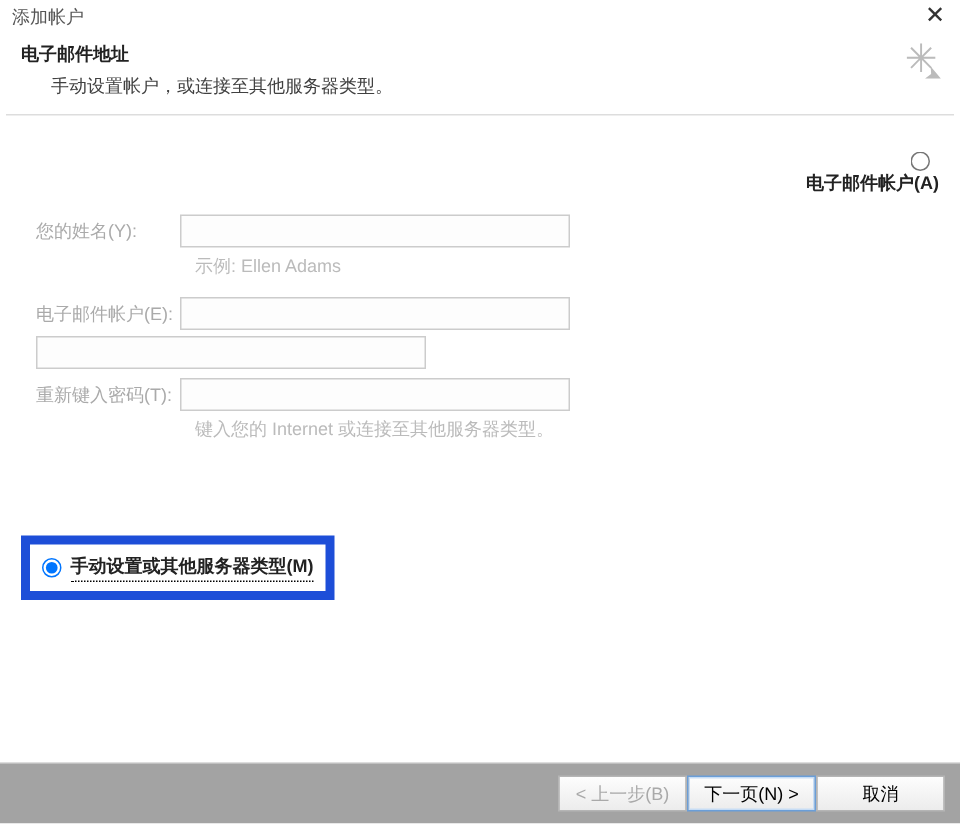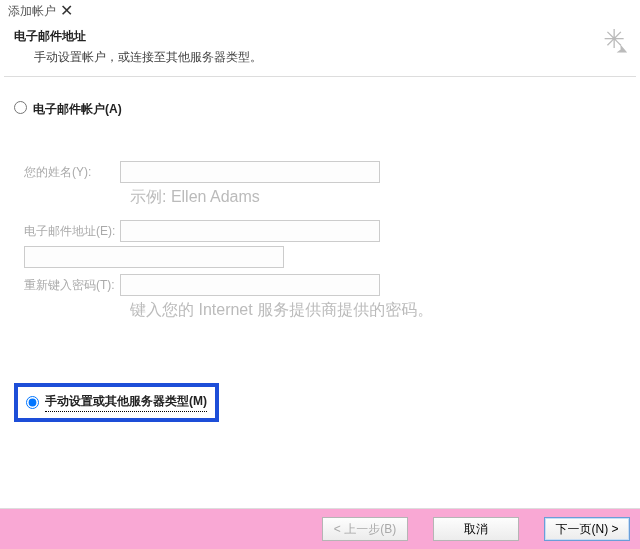--- a/index.html
+++ b/index.html
@@ -9,20 +9,21 @@
     height: 549px;
     font-family: "Microsoft YaHei", "SimSun", Arial, sans-serif;
     font-size: 12px;
     color: #333;
     background: #fff;
     position: relative;
     overflow: hidden;
   }
   .titlebar {
     display: flex;
+    justify-content: space-between;
     align-items: center;
     padding: 2px 6px 2px 8px;
     height: 22px;
   }
   .titlebar .title { color: #555; }
   .close-x {
     font-family: Arial, sans-serif;
     font-size: 16px;
     line-height: 16px;
     cursor: default;
@@ -48,21 +49,21 @@
     display: block;
     position: absolute;
     right: -4px;
     bottom: -10px;
     font-size: 14px;
     color: #bbb;
     transform: rotate(25deg);
   }
   .hr { border-top: 1px solid #ddd; margin: 0 4px; }
   .content { padding: 18px 14px 0 14px; }
-  .radio-row { margin: 6px 0 43px 0; display: flex; align-items: flex-start; }
+  .radio-row { margin: 6px 0 12px 0; display: flex; align-items: flex-end; flex-direction: column; }
   .radio-row input[type=radio] { margin: 0 6px 0 0; }
   .radio-row label { font-weight: bold; color: #222; }
   .form-grid {
     margin-left: 10px;
     color: #999;
   }
   .form-row {
     display: flex;
     align-items: center;
     margin-bottom: 4px;
@@ -78,45 +79,45 @@
     height: 22px;
     border: 1px solid #ccc;
     background: #fff;
     padding: 0 4px;
     font-size: 12px;
   }
   .form-row input:disabled { background: #fdfdfd; color: #999; }
   .hint-row {
     margin: 2px 0 12px 106px;
     color: #bbb;
-    font-size: 16px;
+    font-size: 12px;
   }
   .radio-manual-wrap {
     margin-top: 50px;
     padding: 6px 8px;
-    border: 4px solid #1d4ed8;
+    border: 6px solid #1d4ed8;
     display: inline-flex;
     align-items: center;
   }
   .radio-manual-wrap input[type=radio] { margin: 0 6px 0 0; }
   .radio-manual-wrap label {
     font-weight: bold;
     color: #222;
     border-bottom: 1px dotted #000;
     padding-bottom: 1px;
   }
   .footer {
     position: absolute;
     bottom: 0; left: 0; right: 0;
     border-top: 1px solid #ddd;
     padding: 8px 10px;
     display: flex;
     justify-content: flex-end;
-    gap: 25px;
-    background: #f9a8d4;
+    gap: 0;
+    background: #a3a3a3;
   }
   .btn {
     min-width: 86px;
     height: 24px;
     border: 1px solid #b5b5b5;
     background: linear-gradient(#fdfdfd,#ececec);
     font-size: 12px;
     padding: 0 10px;
     cursor: default;
     display: inline-flex;
@@ -149,38 +150,38 @@
   </div>
 
   <div class="form-grid">
     <div class="form-row">
       <span class="lbl">您的姓名(Y):</span>
       <input type="text" disabled="" style="">
     </div>
     <div class="hint-row">示例: Ellen Adams</div>
 
     <div class="form-row">
-      <span class="lbl">电子邮件地址(E):</span>
+      <span class="lbl">电子邮件帐户(E):</span>
       <input type="text" disabled="" style="">
     </div>
 
     <div class="form-row">
       <input type="password" disabled="" style="">
     </div>
     <div class="form-row" style="margin-top:6px;">
       <span class="lbl">重新键入密码(T):</span>
       <input type="password" disabled="" style="">
     </div>
-    <div class="hint-row">键入您的 Internet 服务提供商提供的密码。</div>
+    <div class="hint-row">键入您的 Internet 或连接至其他服务器类型。</div>
   </div>
 
   <div class="radio-manual-wrap">
     <input type="radio" name="mode" checked="" style="">
     <label>手动设置或其他服务器类型(M)</label>
   </div>
 
 </div>
 
 <div class="footer">
   <button class="btn disabled" disabled="">&lt; 上一步(B)</button>
+  <button class="btn primary">下一页(N) &gt;</button>
   <button class="btn">取消</button>
-  <button class="btn primary">下一页(N) &gt;</button>
 </div>
 
 </body></html>

